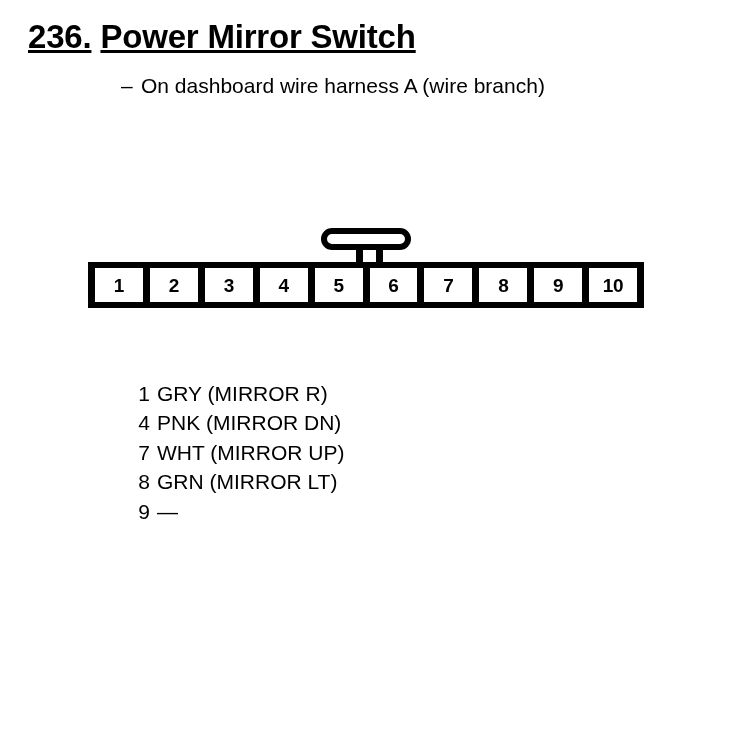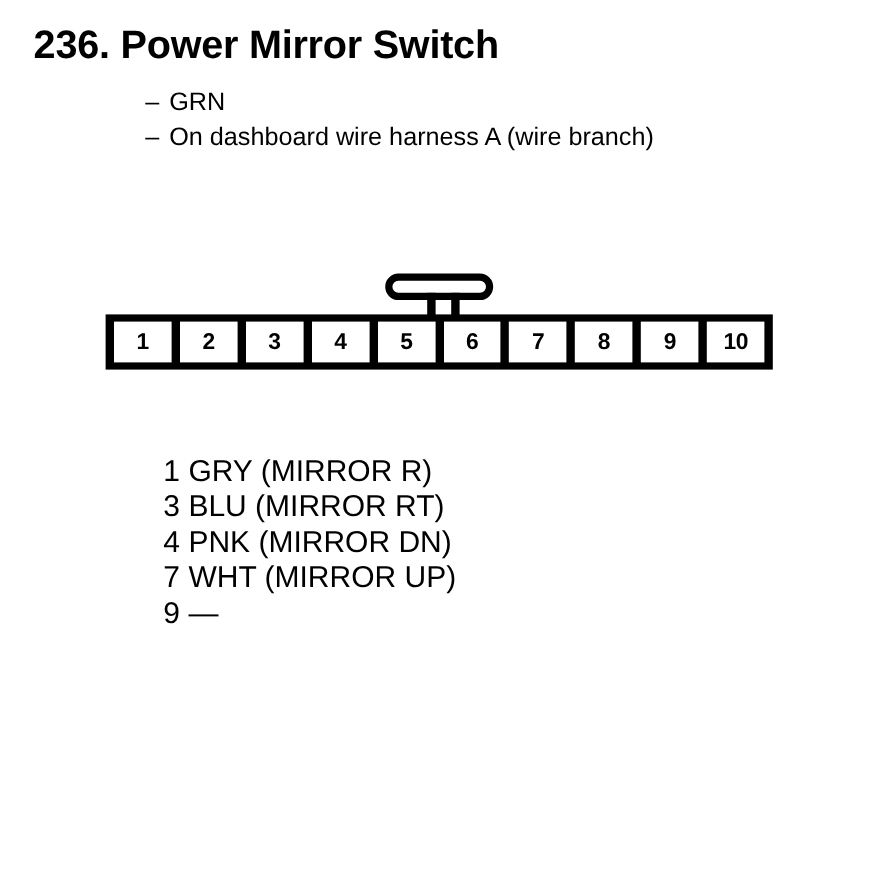--- a/index.html
+++ b/index.html
@@ -20,20 +20,21 @@
   
   #page-title {
     position: absolute;
     left: 28px;
     top: 19px;
     font-size: 33px;
     font-weight: bold;
     letter-spacing: -0.2px;
     white-space: nowrap;
     line-height: 36px;
+    text-decoration: underline;
   }
   #page-title .title-number {
     margin-right: 9px;
   }
 
   
   #note-list {
     position: absolute;
     left: 121px;
     top: 71px;
@@ -121,21 +122,21 @@
   }
   .pin-cell:last-child {
     margin-right: 0;
   }
 
   
   #pin-list {
     position: absolute;
     left: 100px;
     top: 379px;
-    font-size: 25px;
+    font-size: 21px;
     line-height: 29.4px;
   }
   .pin-row {
     white-space: nowrap;
     display: block;
   }
   .pin-row .pin-num {
     display: inline-block;
     width: 50px;
     text-align: right;
@@ -146,23 +147,20 @@
   }
 </style>
 </head>
 <body>
 
 <div id="page-title">
   <span class="title-number">236.</span><span class="title-text">Power Mirror Switch</span>
 </div>
 
 <div id="note-list">
-  <div class="note-line">
-    <span class="note-dash">–</span><span>GRN</span>
-  </div>
   <div class="note-line">
     <span class="note-dash">–</span><span>On dashboard wire harness A (wire branch)</span>
   </div>
 </div>
 
 <div id="connector-diagram">
 
   <div id="latch-tab">
     <div class="tab-outer"></div>
     <div class="tab-leg-left"></div>
@@ -182,24 +180,24 @@
     <div class="pin-cell">10</div>
   </div>
 
 </div>
 
 <div id="pin-list">
   <div class="pin-row">
     <span class="pin-num">1</span><span class="pin-desc">GRY (MIRROR R)</span>
   </div>
   <div class="pin-row">
-    <span class="pin-num">3</span><span class="pin-desc">BLU (MIRROR RT)</span>
-  </div>
-  <div class="pin-row">
     <span class="pin-num">4</span><span class="pin-desc">PNK (MIRROR DN)</span>
   </div>
   <div class="pin-row">
     <span class="pin-num">7</span><span class="pin-desc">WHT (MIRROR UP)</span>
   </div>
   <div class="pin-row">
+    <span class="pin-num">8</span><span class="pin-desc">GRN (MIRROR LT)</span>
+  </div>
+  <div class="pin-row">
     <span class="pin-num">9</span><span class="pin-desc">—</span>
   </div>
 </div>
 
 </body></html>

